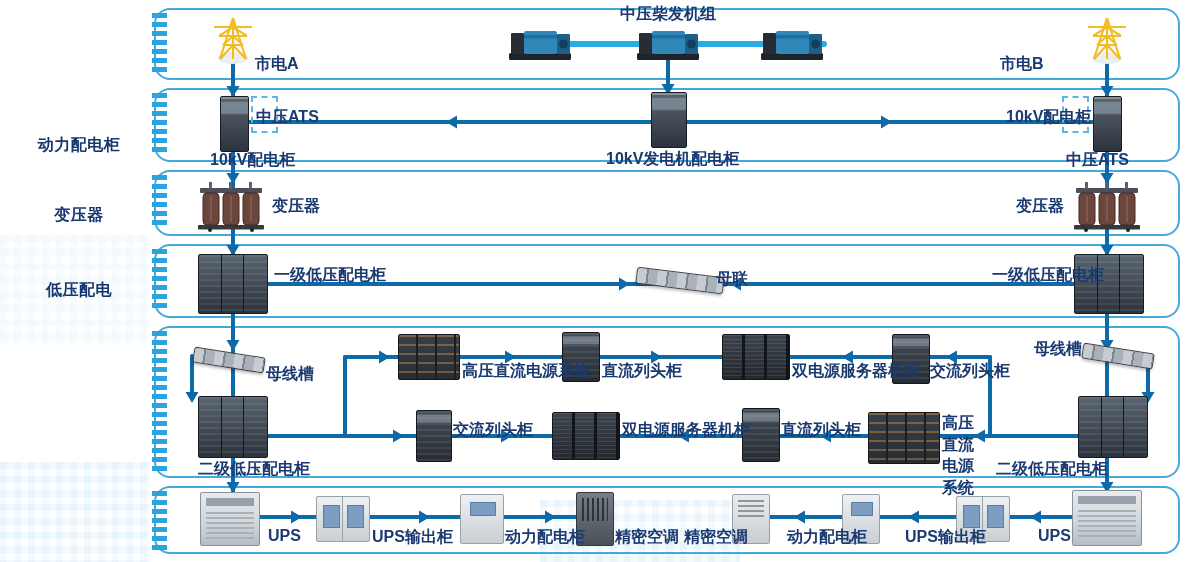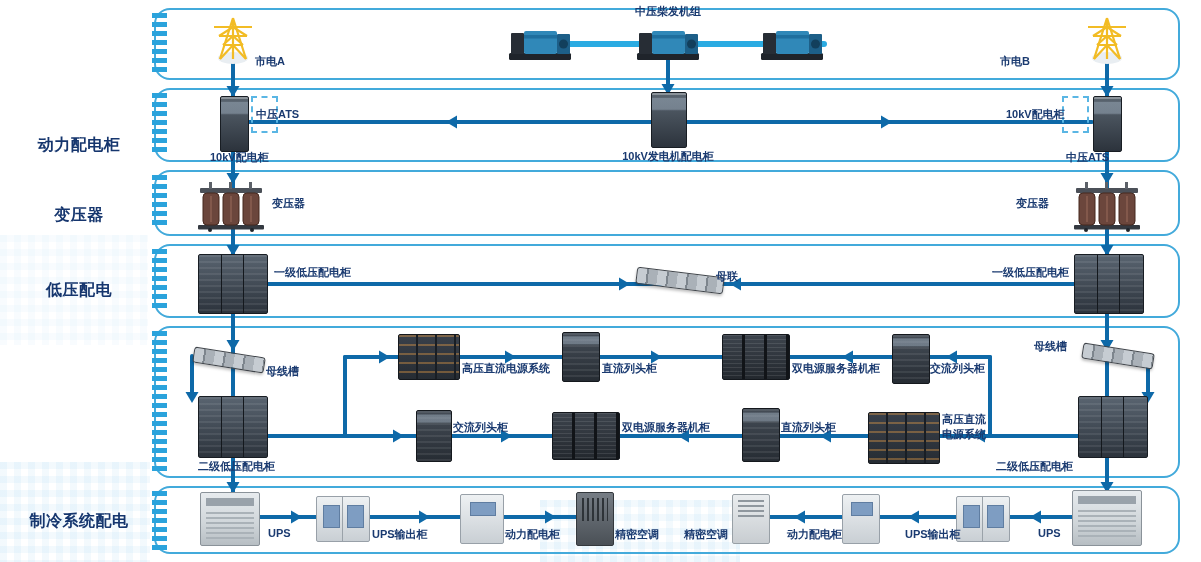--- a/index.html
+++ b/index.html
@@ -9,21 +9,21 @@
     background-image:linear-gradient(rgba(125,195,235,.16) 50%,transparent 50%),
                      linear-gradient(90deg,rgba(125,195,235,.16) 50%,transparent 50%);
     background-size:14px 14px;opacity:.6;}
   .row-panel{position:absolute;left:154px;width:1026px;border:2px solid #43aadb;border-radius:16px;
              box-sizing:border-box;z-index:1;background:transparent;}
   .ticks{position:absolute;left:152px;width:15px;z-index:3;
     background:repeating-linear-gradient(to bottom,#2ba3dc 0 5px,transparent 5px 9px);}
   .row-label{position:absolute;left:8px;width:142px;text-align:center;font-weight:bold;
              font-size:16px;color:#16366e;z-index:5;letter-spacing:.5px;}
   .wires{position:absolute;left:0;top:0;z-index:2;}
-  .lbl{position:absolute;font-size:11px;font-weight:bold;color:#1a3a70;white-space:nowrap;z-index:6;}
+  .lbl{position:absolute;font-size:16px;font-weight:bold;color:#1a3a70;white-space:nowrap;z-index:6;}
   .lbl.wrap{white-space:normal;line-height:1.35;}
   .eq{position:absolute;z-index:4;}
   .cab{position:absolute;z-index:4;border:1px solid #181d23;border-radius:2px;
     background-image:
       linear-gradient(180deg,rgba(255,255,255,.3) 0,rgba(255,255,255,.3) 2px,transparent 2px),
       linear-gradient(180deg,transparent 8%,rgba(150,165,180,.55) 10%,rgba(150,165,180,.55) 30%,transparent 33%),
       linear-gradient(180deg,#5a6570,#2c333c);}
   .cabgrp{position:absolute;z-index:4;border:1px solid #181d23;border-radius:2px;
     background-image:
       linear-gradient(90deg,transparent 0,transparent calc(33.3% - 1px),#14181d calc(33.3% - 1px),#14181d 33.3%,transparent 33.3%,transparent calc(66.6% - 1px),#14181d calc(66.6% - 1px),#14181d 66.6%,transparent 66.6%),
@@ -85,21 +85,20 @@
   <div class="ticks" style="top:13px;height:59px"></div>
   <div class="ticks" style="top:93px;height:59px"></div>
   <div class="ticks" style="top:175px;height:50px"></div>
   <div class="ticks" style="top:249px;height:59px"></div>
   <div class="ticks" style="top:331px;height:140px"></div>
   <div class="ticks" style="top:491px;height:59px"></div>
 
   <div class="row-label" style="top:135px">动力配电柜</div>
   <div class="row-label" style="top:205px">变压器</div>
   <div class="row-label" style="top:280px">低压配电</div>
-  <div class="row-label" style="top:511px">制冷系统配电</div>
 
   <svg class="wires" width="1201" height="562" viewBox="0 0 1201 562">
     <g stroke="#0e69a8" stroke-width="4" fill="none" stroke-linecap="round">
       <path d="M233 56 V494"></path>
       <path d="M1107 56 V494"></path>
       <path d="M668 46 V92"></path>
       <path d="M248 122 H1092"></path>
       <path d="M266 284 H1074"></path>
       <path d="M345 357 H990"></path>
       <path d="M345 357 V436"></path>

